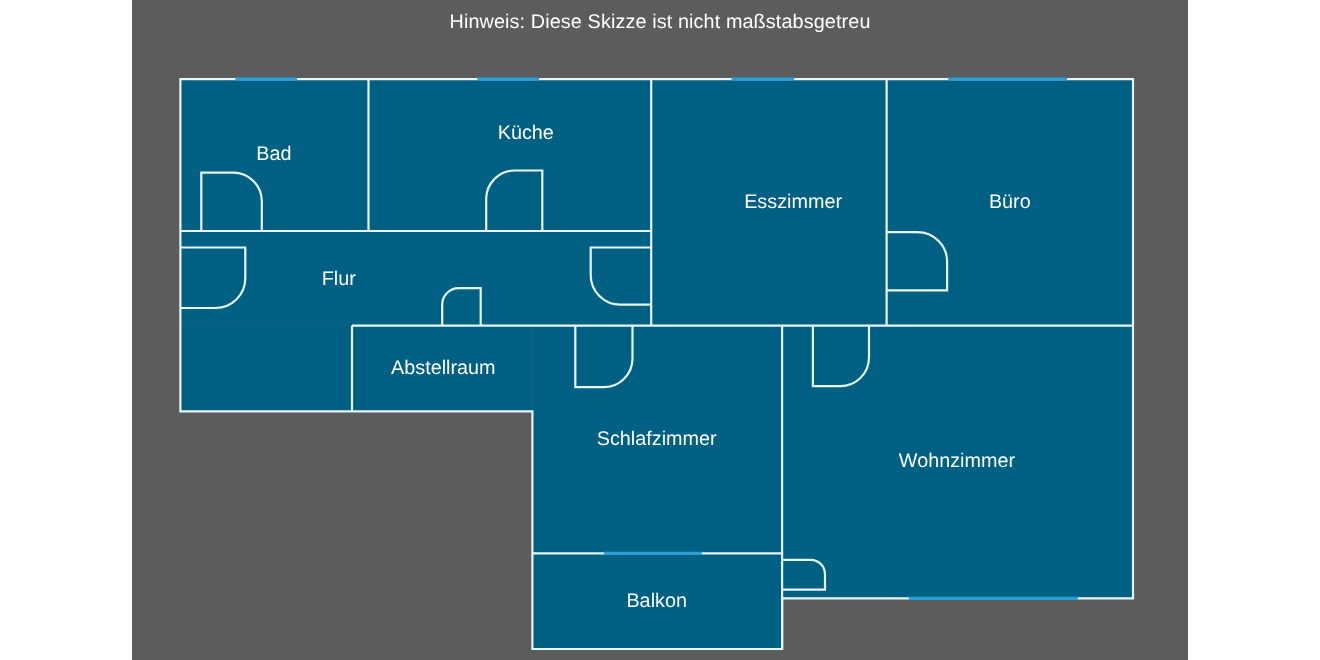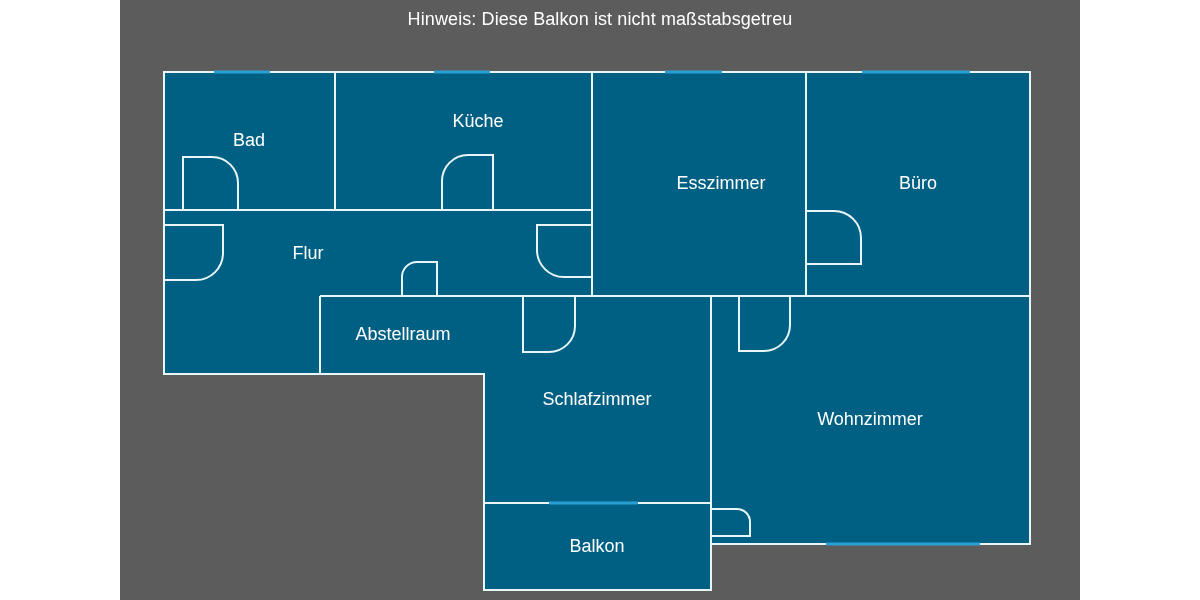--- a/index.html
+++ b/index.html
@@ -10,21 +10,21 @@
   .room { fill: #006083; }
   .wall { stroke: #e8f6fa; stroke-width: 2; fill: none; }
   .win { stroke: #2a9fd6; stroke-width: 3; }
   .door { stroke: #e8f6fa; stroke-width: 2; fill: none; }
   .label { fill: #ffffff; font-family: "Liberation Sans", "DejaVu Sans", sans-serif; font-size: 18px; text-anchor: middle; dominant-baseline: middle; }
 </style>
 </head>
 <body>
 
 <div class="canvas"></div>
-<div class="note">Hinweis: Diese Balkon ist nicht maßstabsgetreu</div>
+<div class="note">Hinweis: Diese Skizze ist nicht maßstabsgetreu</div>
 
 <svg width="1200" height="600" viewBox="0 0 1200 600">
 
   <g>
     <rect class="room" x="164" y="72" width="866" height="224"></rect>
     <rect class="room" x="164" y="296" width="320" height="78"></rect>
     <rect class="room" x="484" y="296" width="227" height="294"></rect>
     <rect class="room" x="711" y="296" width="319" height="248"></rect>
   </g>
 

